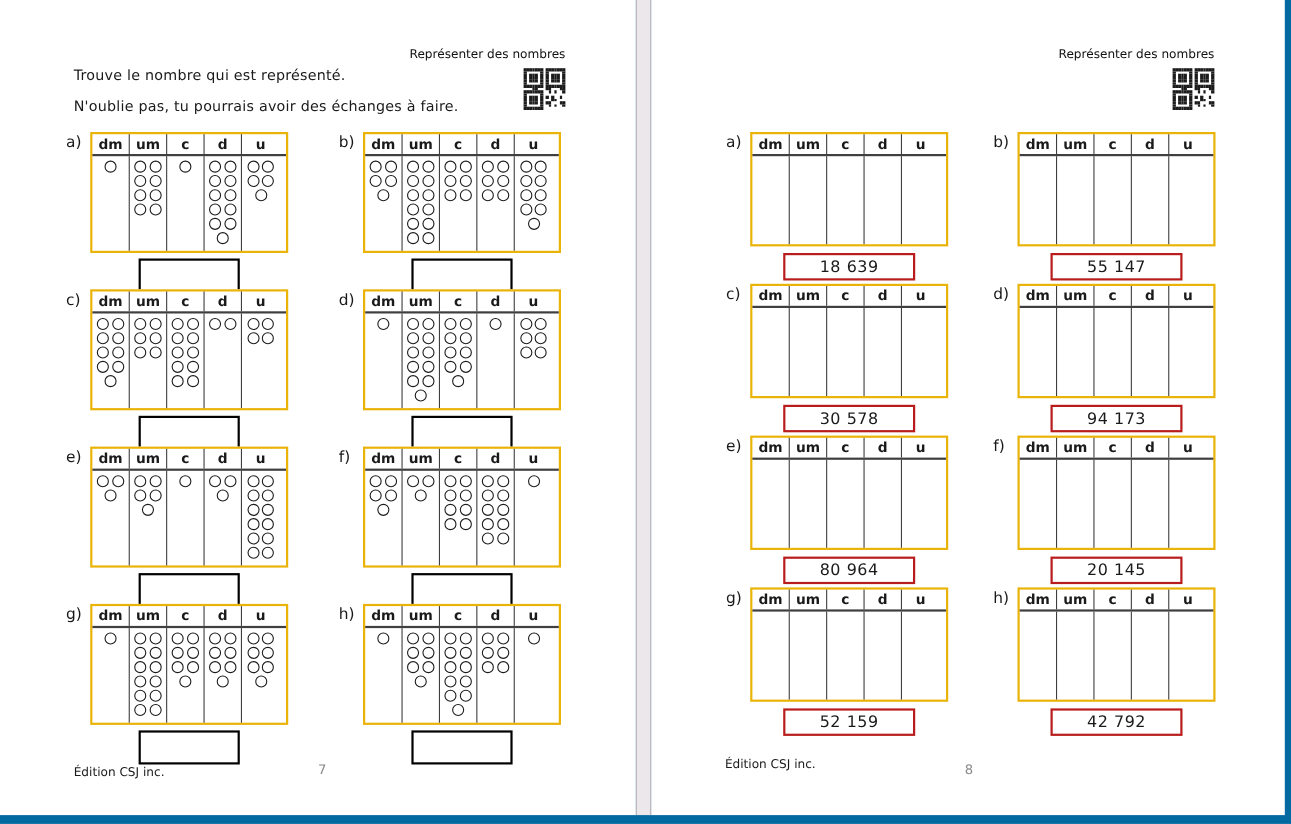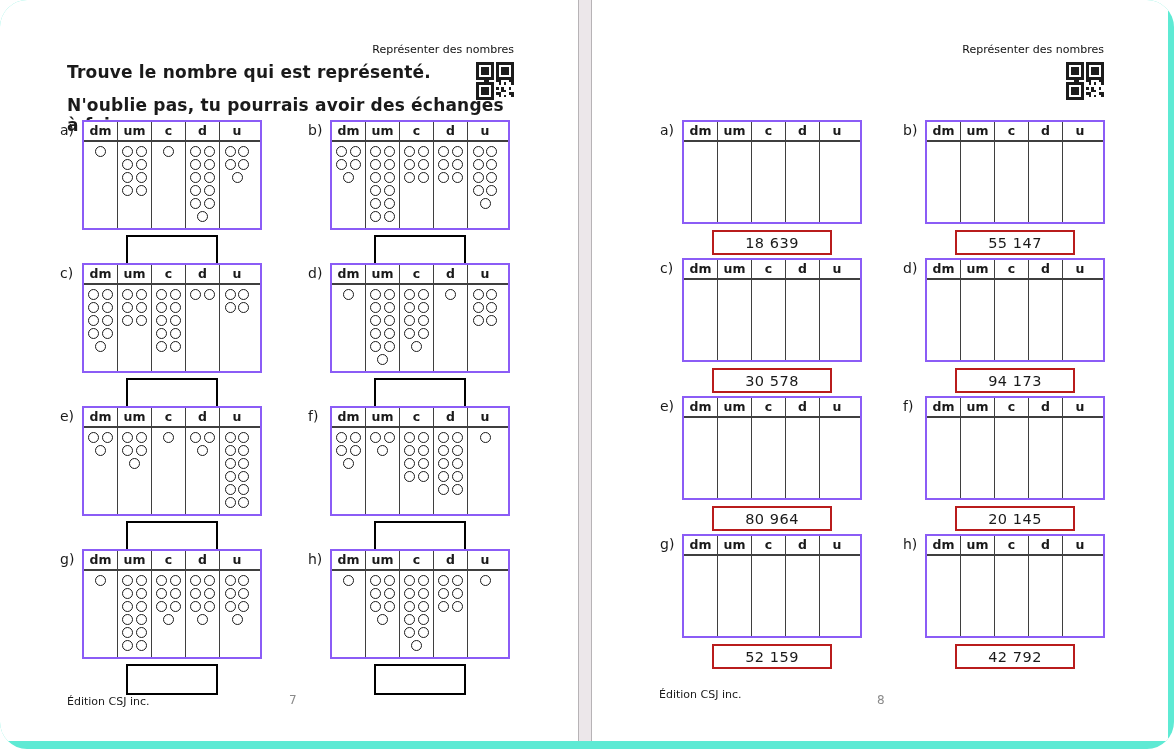--- a/index.html
+++ b/index.html
@@ -1,34 +1,34 @@
 <!DOCTYPE html>
 <html><head>
 <meta charset="utf-8">
 <style>
   html,body{margin:0;padding:0;}
   body{font-family:"DejaVu Sans",sans-serif;color:#1a1a1a;}
-  .viewport{position:relative;width:1174px;height:749px;background:#5eead4;overflow:hidden;display:flex;border-radius:27px;}
+  .viewport{position:relative;width:1174px;height:749px;background:#0369a1;overflow:hidden;display:flex;}
   .page{background:#ffffff;height:741px;position:relative;box-sizing:border-box;}
   .page-left{width:578px;}
   .page-right{width:576px;}
   .gap{width:12px;height:741px;background:#ece7ea;border-left:1px solid #b7b3b6;border-right:1px solid #b7b3b6;}
   .running-head{position:absolute;top:43px;right:64px;font-size:11px;color:#111;}
   .intro{position:absolute;top:62px;left:67px;right:60px;}
-  .intro p{margin:0 0 13px 0;font-size:17px;letter-spacing:.2px;font-weight:bold;}
+  .intro p{margin:0 0 13px 0;font-size:13px;letter-spacing:.2px;}
   .qr{position:absolute;top:62px;right:64px;width:38px;height:38px;display:grid;grid-template-columns:repeat(15,1fr);grid-template-rows:repeat(15,1fr);background:#fff;}
   .qr i{display:block;}
   .qr i.on{background:#1c1c1c;}
   .ex-grid{position:absolute;left:60px;top:120px;display:grid;grid-template-columns:248px 248px;}
   .ex-grid-left{grid-auto-rows:143px;}
   .ex-grid-right{left:68px;grid-template-columns:243px 243px;grid-auto-rows:138px;}
   .ex{display:flex;align-items:flex-start;}
   .ex-label{font-size:14px;width:22px;flex:0 0 22px;padding-top:2px;}
   .pv-wrap{flex:0 0 auto;}
-  .pv-table{border:2px solid #8b5cf6;background:#fff;width:180px;box-sizing:border-box;}
+  .pv-table{border:2px solid #eab308;background:#fff;width:180px;box-sizing:border-box;}
   .pv-head{display:flex;border-bottom:2px solid #3f3f3f;}
   .pv-hcell{width:34px;box-sizing:border-box;border-right:1.5px solid #3f3f3f;text-align:center;font-size:12.5px;font-weight:bold;padding:1px 0 2px;}
   .pv-hcell:last-child{border-right:none;}
   .pv-body{display:flex;}
   .pv-col{width:34px;box-sizing:border-box;border-right:1.5px solid #3f3f3f;display:flex;flex-wrap:wrap;justify-content:center;align-content:flex-start;padding-top:3px;}
   .pv-col:last-child{border-right:none;}
   .pv-body-left .pv-col{min-height:86px;}
   .pv-body-right .pv-col{min-height:80px;}
   .token{width:9px;height:9px;border:1.4px solid #1c1c1c;border-radius:50%;margin:1px 1.2px;background:#fff;}
   .answer-box{width:88px;height:27px;border:2px solid #000;margin:5px auto 0;background:#fff;}

